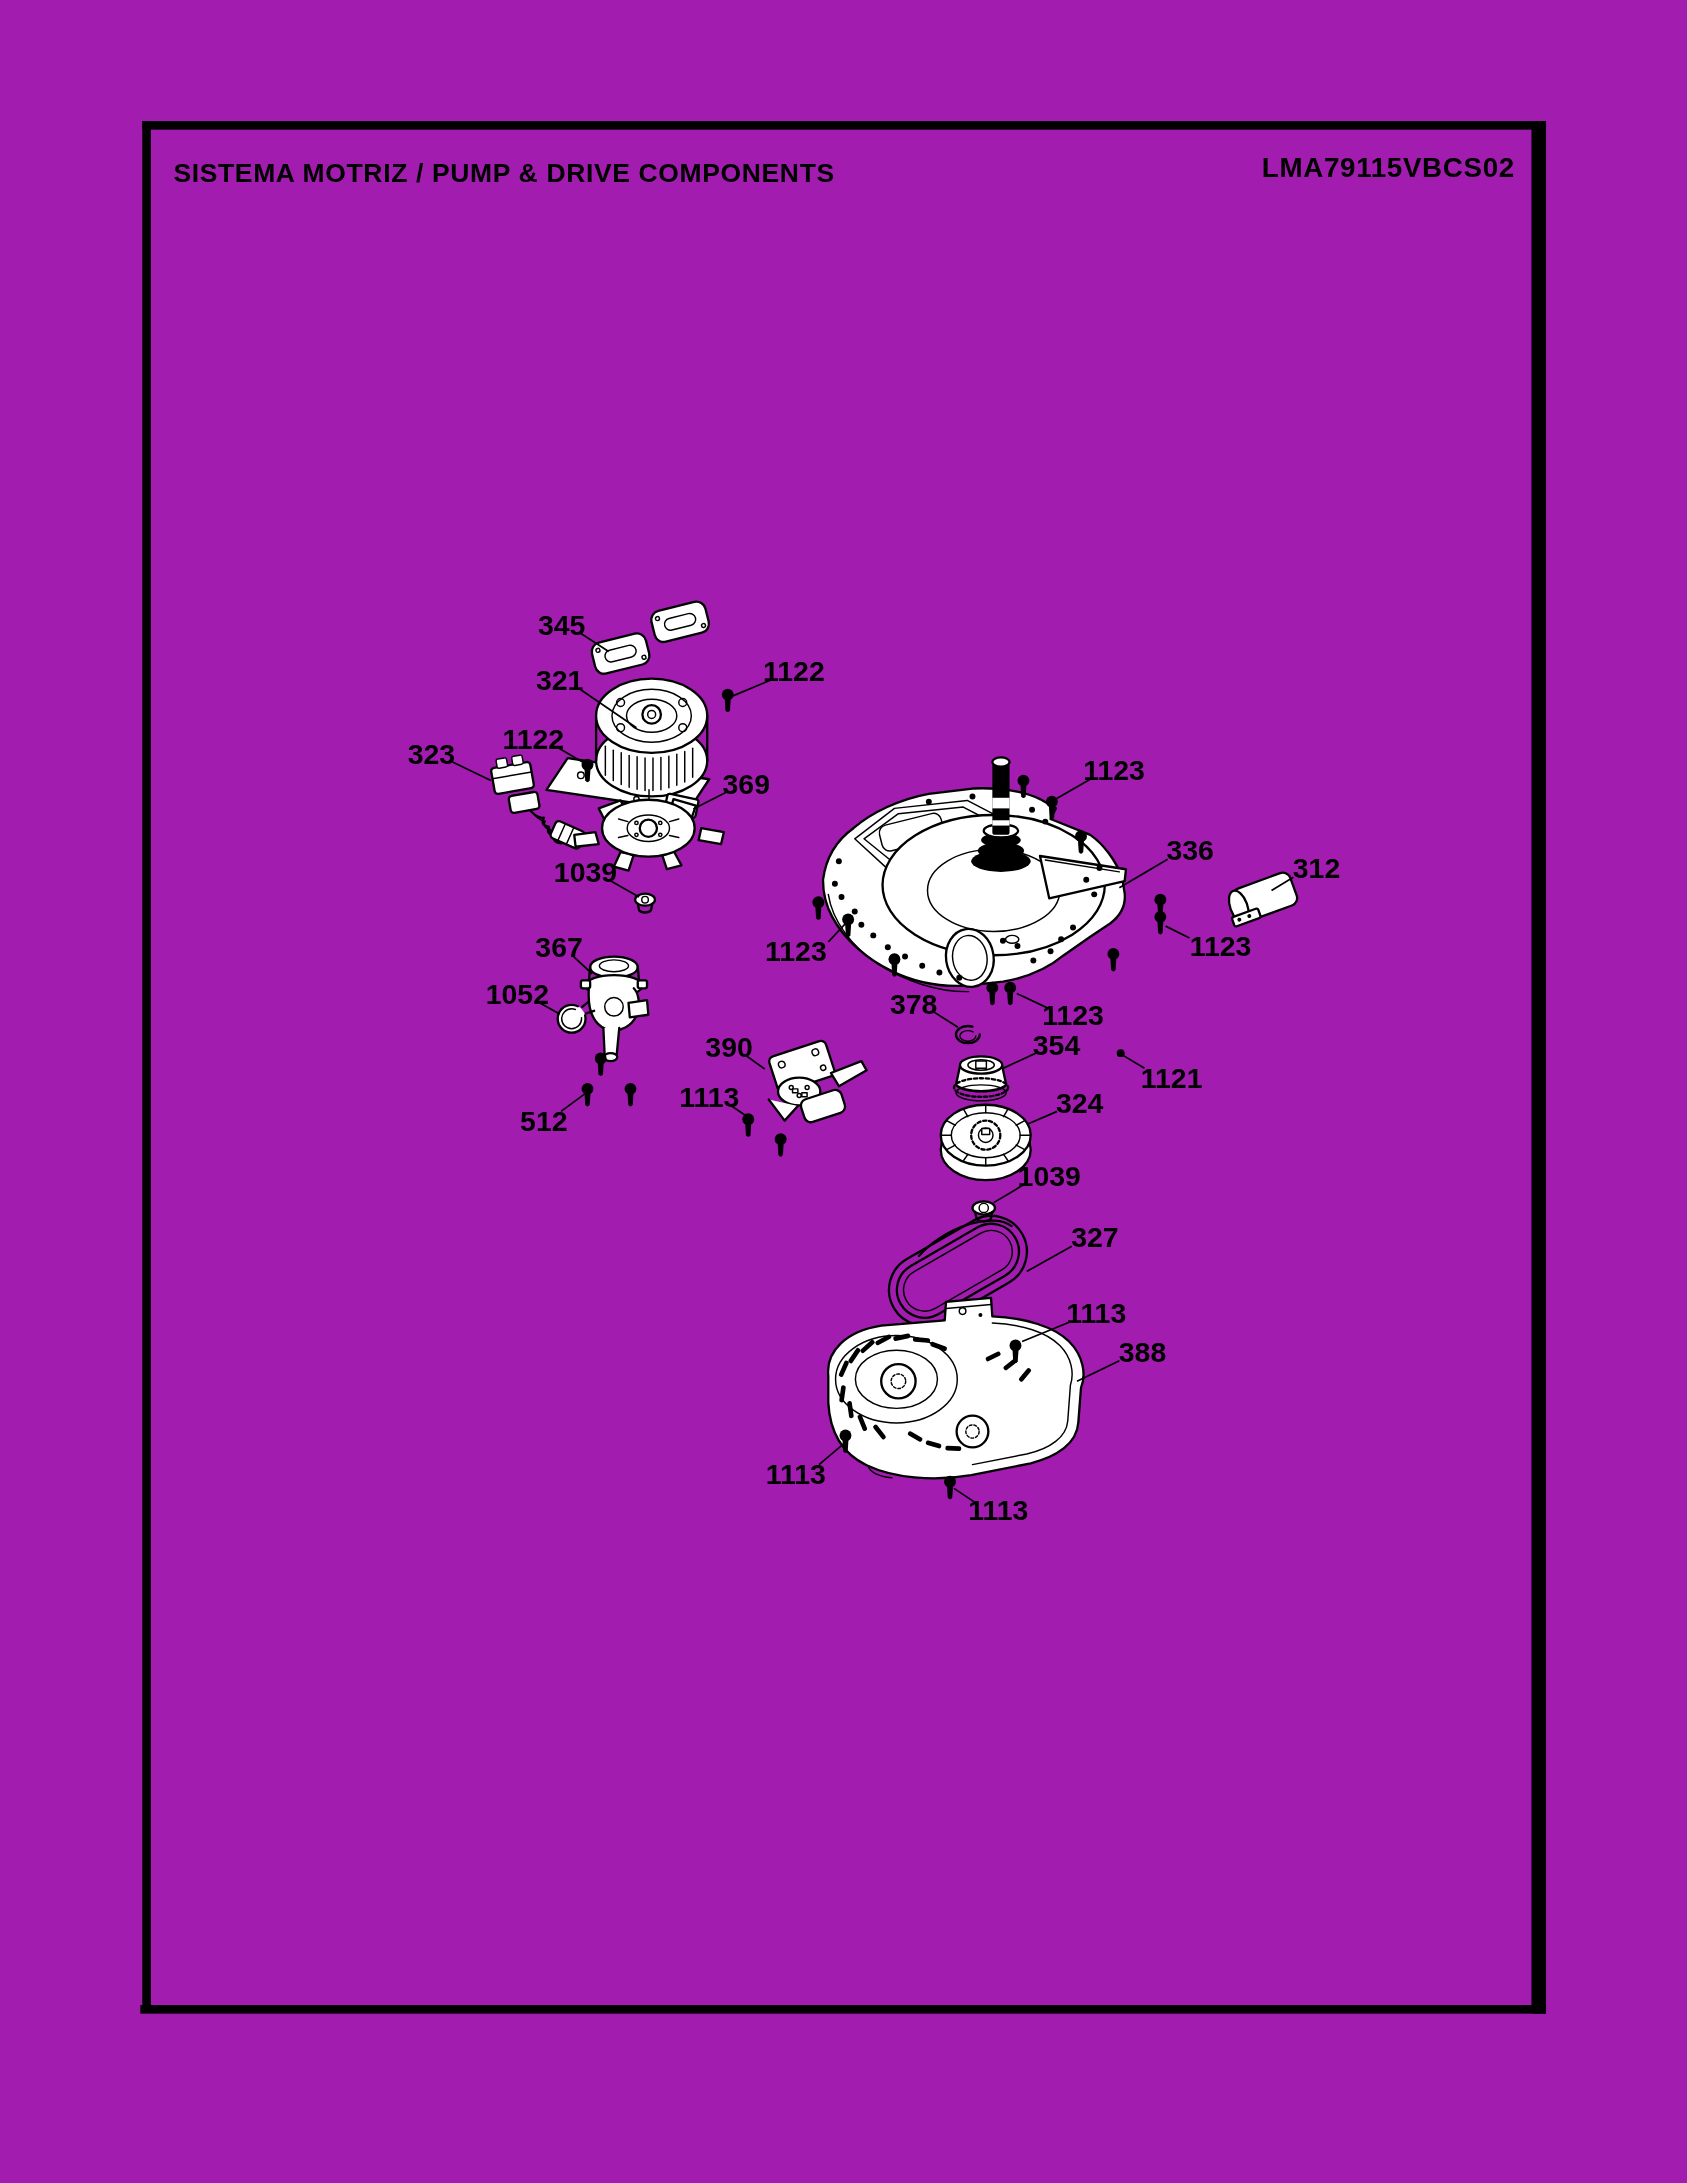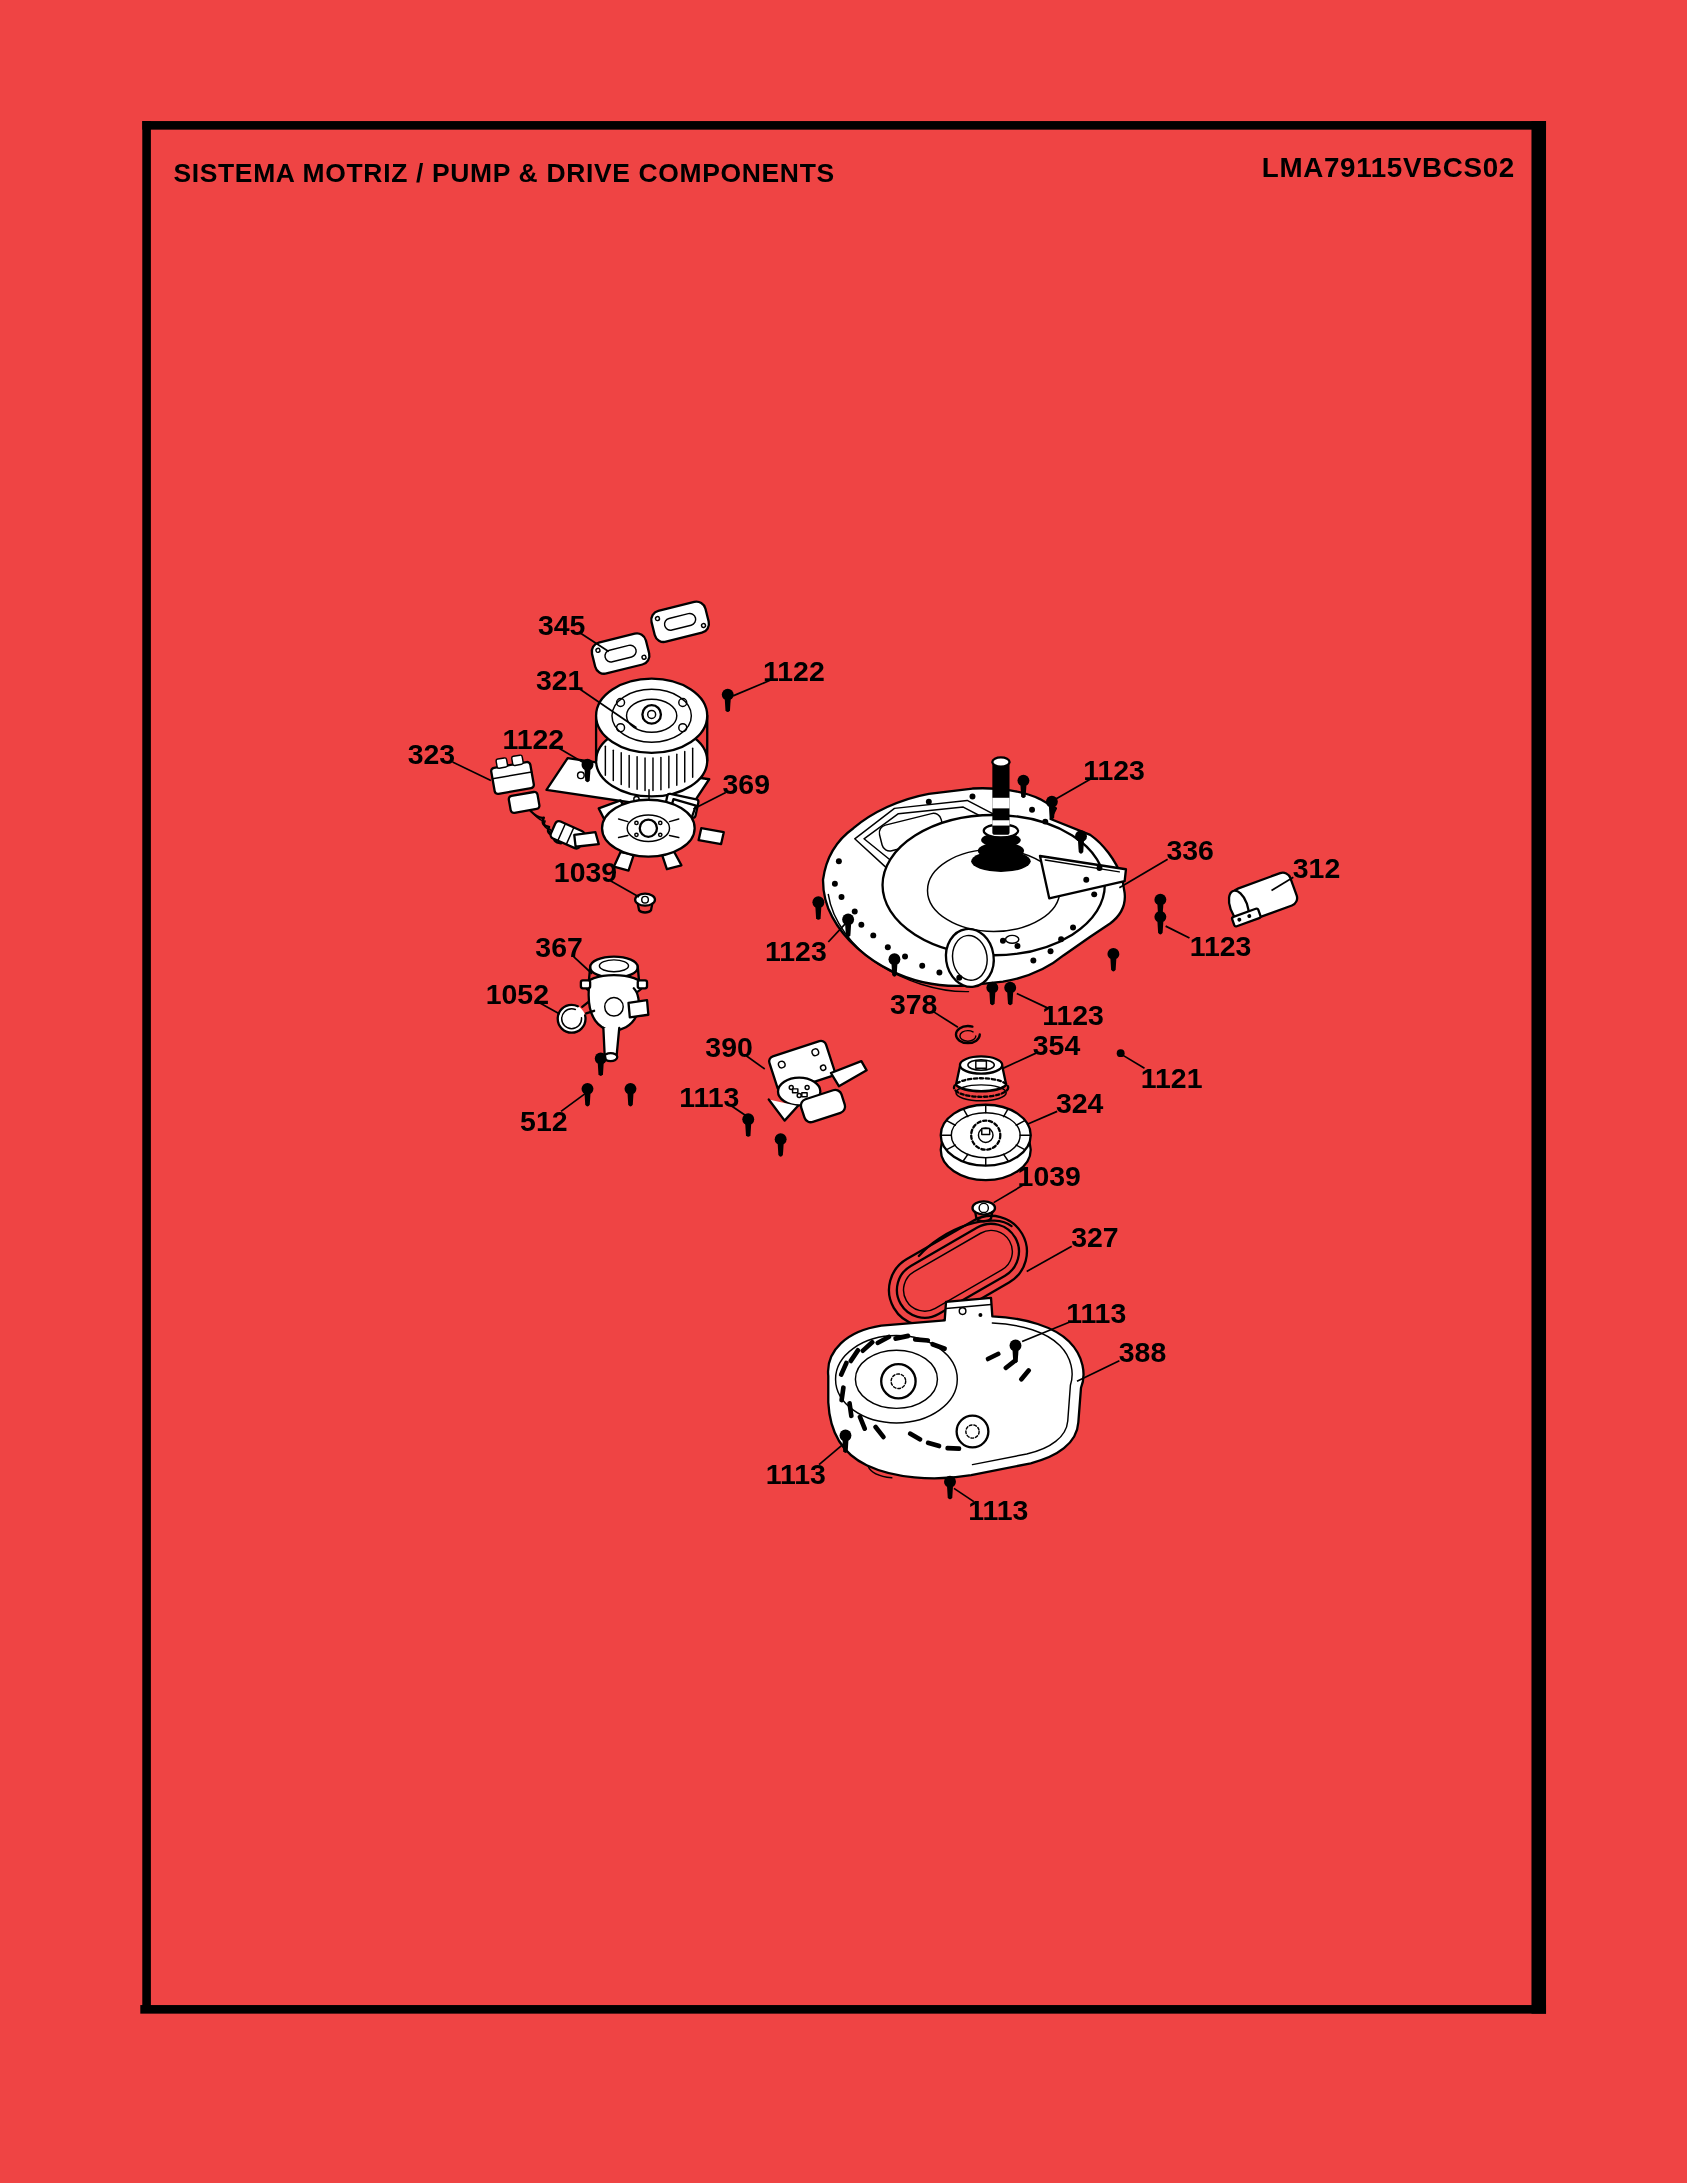--- a/index.html
+++ b/index.html
@@ -1,17 +1,17 @@
 <!DOCTYPE html>
 <html style="font-size:10.6px"><head>
 <meta charset="utf-8">
 <style>
   html,body{margin:0;padding:0;background:#ffffff;}
   body{width:1687px;height:2183px;position:relative;font-family:"Liberation Sans",sans-serif;}
-  .page{position:absolute;inset:0;background:#ef4444;}
+  .page{position:absolute;inset:0;background:#a21caf;}
   svg{position:absolute;left:0;top:0;width:1687px;height:2183px;}
   .ink{stroke:#000000;fill:none;stroke-width:3.5;stroke-linecap:round;stroke-linejoin:round;}
   .ink-thin{stroke:#000000;fill:none;stroke-width:2.2;stroke-linecap:round;stroke-linejoin:round;}
   .fillw{fill:#ffffff;}
   .solid{fill:#000000;stroke:none;}
   .callout{font-family:"Liberation Sans",sans-serif;font-weight:700;font-size:43px;fill:#000000;}
   .leader{stroke:#000000;stroke-width:2.6;fill:none;}
   .title-text{font-family:"Liberation Sans",sans-serif;font-weight:700;font-size:40px;fill:#000000;letter-spacing:1px;}
   .model-text{font-family:"Liberation Sans",sans-serif;font-weight:700;font-size:42px;fill:#000000;letter-spacing:1px;}
 </style>

